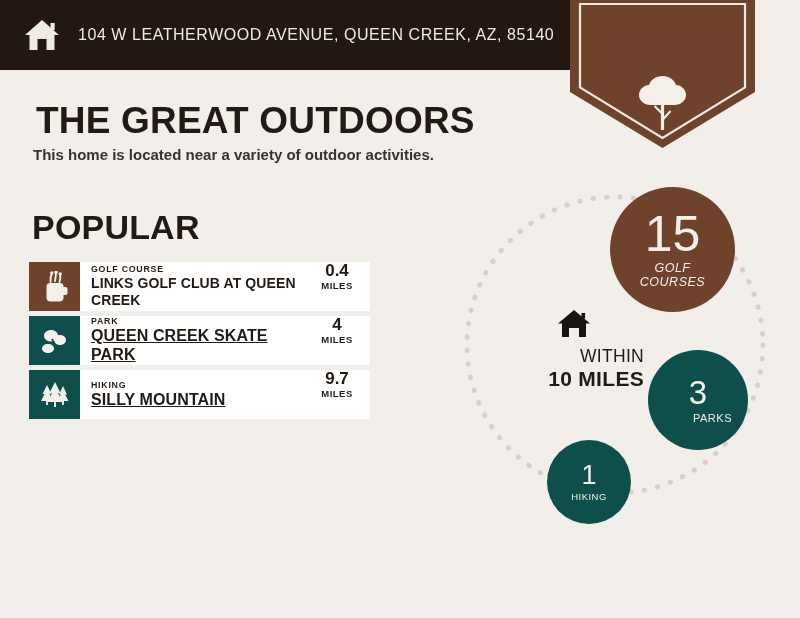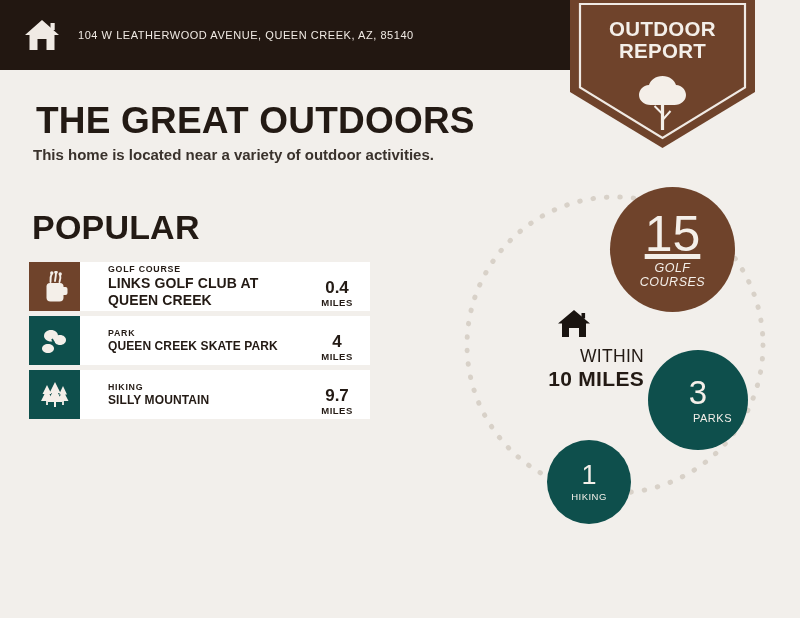--- a/index.html
+++ b/index.html
@@ -18,21 +18,21 @@
     position:absolute;left:0;top:0;width:570px;height:70px;
     background:#221711;
     display:flex;align-items:center;
   }
   .header-home-icon{
     margin-left:22px;margin-right:16px;
     width:40px;height:40px;display:block;
   }
   .header-address{
     color:#f0eae4;
-    font-size:11px;
+    font-size:16px;
     letter-spacing:.55px;
     font-weight:400;
     white-space:nowrap;
   }
 
   
   .badge{
     position:absolute;left:570px;top:0;width:185px;height:148px;
   }
   .badge svg{display:block;}
@@ -71,60 +71,60 @@
     overflow:hidden;
     position:relative;
   }
   .row-tile{
     width:51px;min-width:51px;
     display:flex;align-items:center;justify-content:center;
   }
   .tile-brown{background:#6f432b;}
   .tile-teal{background:#0e4f4c;}
   .row-main{
-    flex:1;display:flex;align-items:center;
-    padding-left:28px;padding-right:4px;
+    flex:1;display:flex;align-items:flex-start;
+    padding-left:11px;padding-right:4px;
     min-width:0;
     gap:12px;
   }
   .row-texts{flex:1;min-width:0;overflow:hidden;height:100%;display:flex;flex-direction:column;justify-content:center;}
   .row-cat{
     font-size:8.8px;font-weight:700;letter-spacing:.75px;
     color:#231a14;text-transform:uppercase;line-height:1.25;
   }
   .row-name{
     font-size:14px;font-weight:700;letter-spacing:.1px;
     color:#231a14;line-height:1.18;
     text-transform:uppercase;
   }
-  .row-name.big{font-size:12px;}
+  .row-name.big{font-size:16px;text-decoration:underline;}
   .row-dist{
     width:58px;min-width:58px;text-align:center;
-    display:flex;flex-direction:column;justify-content:center;align-items:center;margin-top:14px;
+    display:flex;flex-direction:column;justify-content:center;align-items:center;
   }
   .dist-num{font-size:17px;font-weight:700;line-height:1.05;color:#231a14;}
   .dist-unit{font-size:9.5px;font-weight:700;letter-spacing:.5px;color:#231a14;}
 
   
   .diagram{position:absolute;left:455px;top:175px;width:345px;height:365px;}
   .dotted-ring{position:absolute;left:0;top:0;}
 
   .bubble{
     position:absolute;border-radius:50%;
     display:flex;flex-direction:column;
     align-items:center;justify-content:center;
     color:#f4efe9;text-align:center;
   }
   .bubble .num{font-weight:400;line-height:1;}
   .bubble .lbl{font-weight:400;letter-spacing:.5px;line-height:1.1;}
 
   .bubble-golf{
     left:155px;top:12px;width:125px;height:125px;background:#6f432b;
   }
-  .bubble-golf .num{font-size:50px;margin-bottom:3px;text-decoration:underline;}
+  .bubble-golf .num{font-size:50px;margin-bottom:3px;}
   .bubble-golf .lbl{font-size:12.5px;font-style:italic;}
 
   .bubble-parks{
     left:193px;top:175px;width:100px;height:100px;background:#0e4f4c;
   }
   .bubble-parks .num{font-size:33px;margin-bottom:3px;}
   .bubble-parks .lbl{font-size:11px;margin-left:29px;}
 
   .bubble-hiking{
     left:92px;top:265px;width:84px;height:84px;background:#0e4f4c;
@@ -160,24 +160,20 @@
       <path d="M0 0 H185 V92 L92.5 148 L0 92 Z" fill="#6f432b"></path>
       <path d="M10 4 H175 V87.5 L92.5 138 L10 87.5 Z" fill="none" stroke="#f0eae4" stroke-width="2.2"></path>
 
       <g transform="translate(92.5,108)">
         <path d="M0 -32 c-7 0 -12 4 -13.5 9 c-6 0.5 -10 5 -10 10 c0 5.5 5 10 11.5 10 h24 c6.5 0 11.5 -4.5 11.5 -10 c0 -5 -4 -9.5 -10 -10 c-1.5 -5 -6.5 -9 -13.5 -9 z" fill="#f4efe9"></path>
         <rect x="-1.6" y="-5" width="3.2" height="27" fill="#f4efe9"></rect>
         <path d="M0 6 L-8 -2" stroke="#f4efe9" stroke-width="2" fill="none"></path>
         <path d="M0 12 L8 3" stroke="#f4efe9" stroke-width="2" fill="none"></path>
       </g>
     </svg>
-    <div class="badge-text">
-      <span class="badge-line1">OUTDOOR</span>
-      <span class="badge-line2">REPORT</span>
-    </div>
   </div>
 
   <h1 class="title">THE GREAT OUTDOORS</h1>
   <div class="subtitle">This home is located near a variety of outdoor activities.</div>
   <div class="popular">POPULAR</div>
 
   <div class="list">
 
     <div class="row">
       <div class="row-tile tile-brown">

